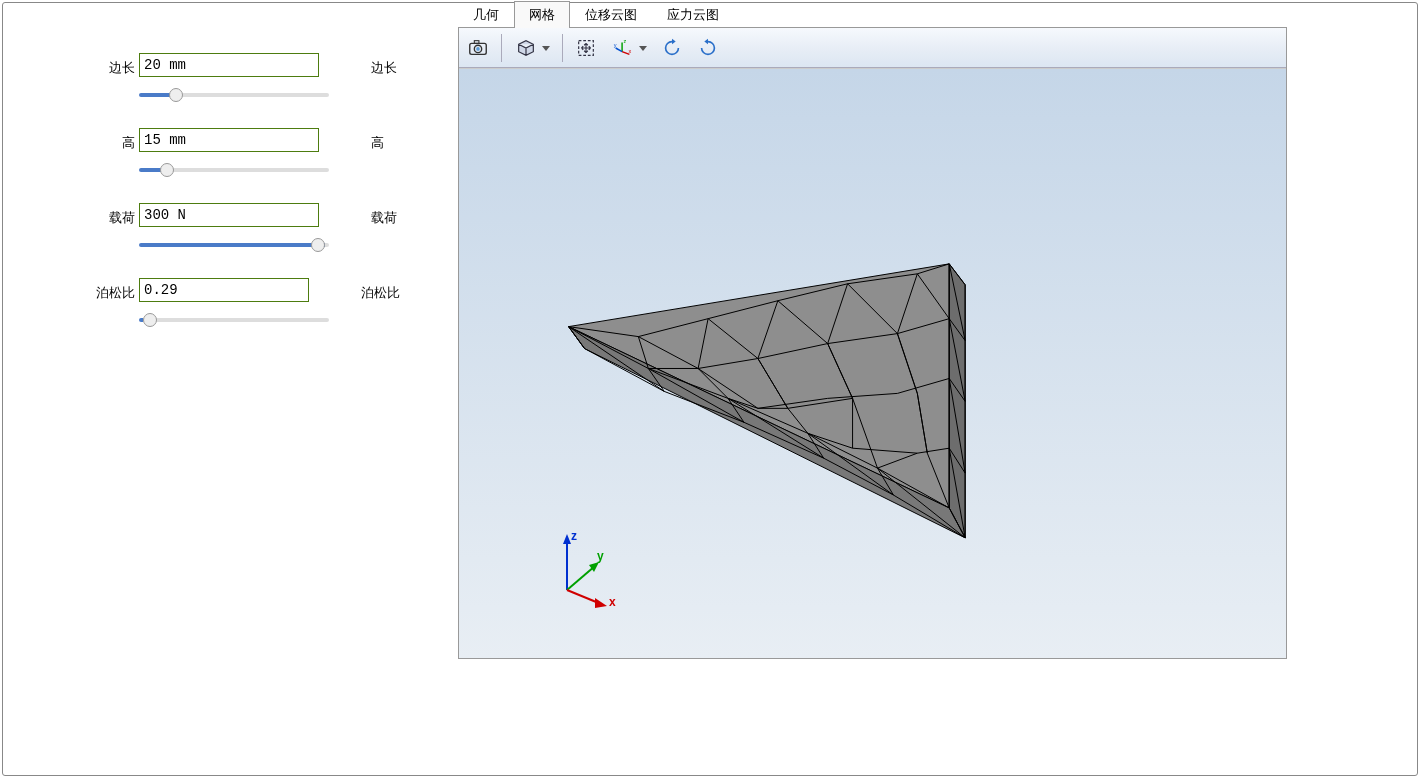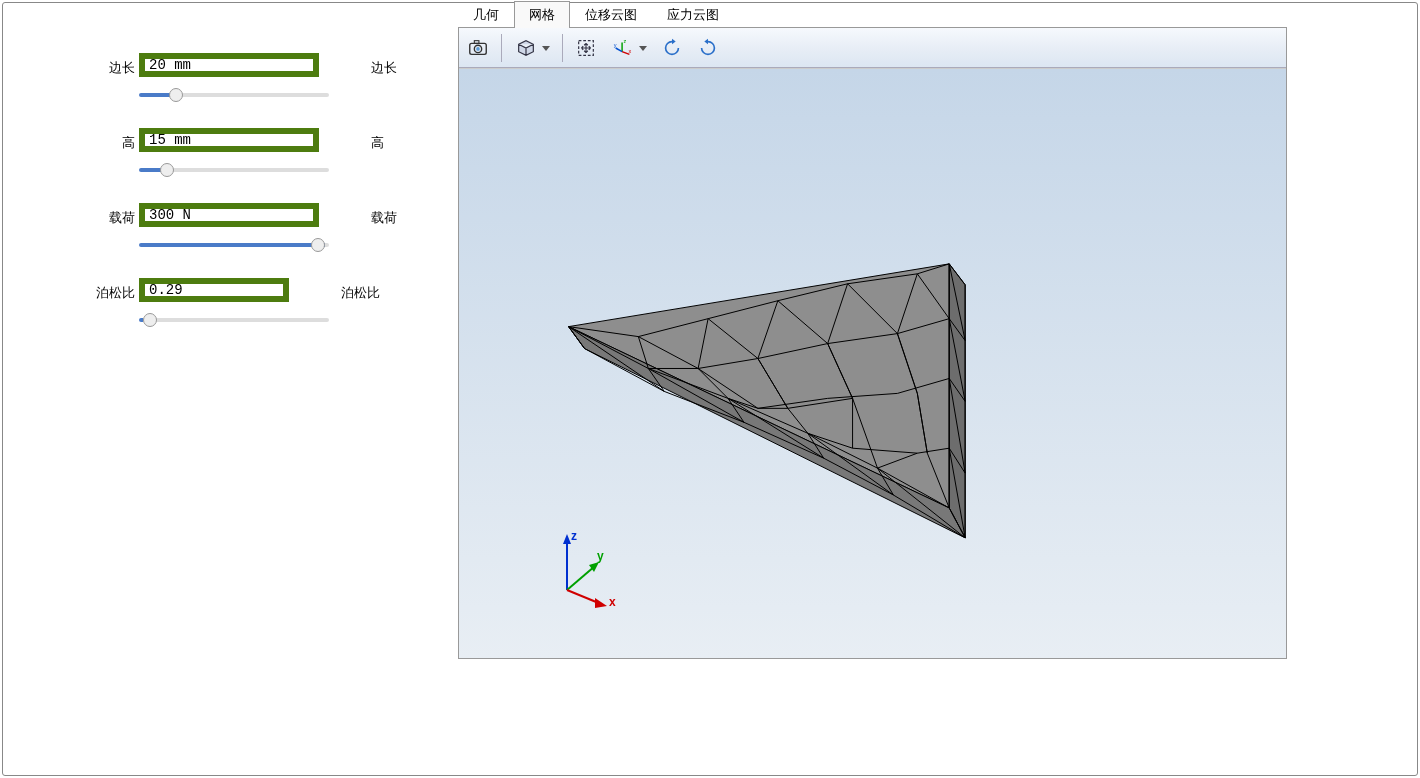--- a/index.html
+++ b/index.html
@@ -31,21 +31,21 @@
   margin-bottom: 8px;
 }
 .param-label-left {
   width: 42px;
   text-align: right;
   font-family: SimSun, monospace;
 }
 .param-input {
   width: 180px;
   height: 24px;
-  border: 6px solid #4d7c0f;
+  border: 1px solid #4d7c0f;
   padding: 2px 4px;
   font-family: "Courier New", monospace;
   font-size: 14px;
   margin-left: 4px;
 }
 .param-label-right {
   margin-left: 52px;
   font-family: SimSun, monospace;
 }
 .slider-row {
@@ -194,21 +194,21 @@
       <span class="param-label-left">载荷</span>
       <input class="param-input" value="300 N" style="">
       <span class="param-label-right">载荷</span>
     </div>
     <div class="slider-row">
       <input type="range" class="slider" style="--fill: 98%;" min="0" max="100" value="98">
     </div>
 
     <div class="param-row">
       <span class="param-label-left">泊松比</span>
-      <input class="param-input" style="width: 150px;" value="0.29">
+      <input class="param-input" style="width: 170px;" value="0.29">
       <span class="param-label-right">泊松比</span>
     </div>
     <div class="slider-row">
       <input type="range" class="slider" style="--fill: 2%;" min="0" max="100" value="2">
     </div>
 
   </div>
 
   <div class="main-area">
     <div class="tab-bar">

